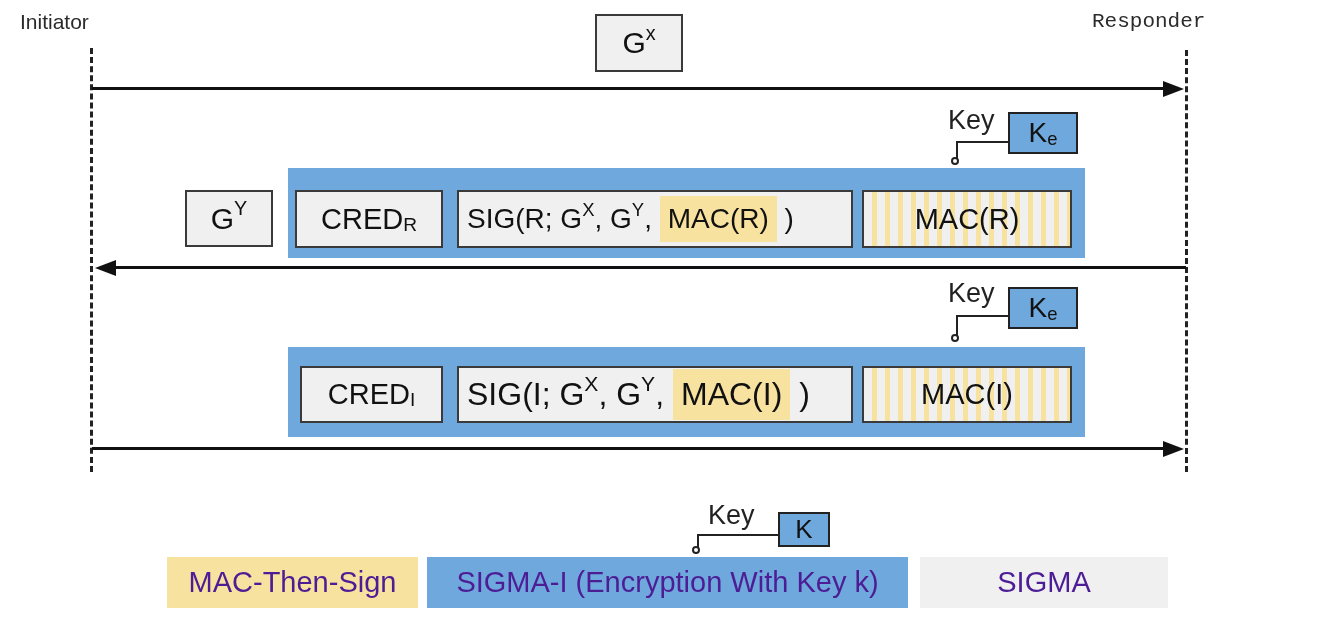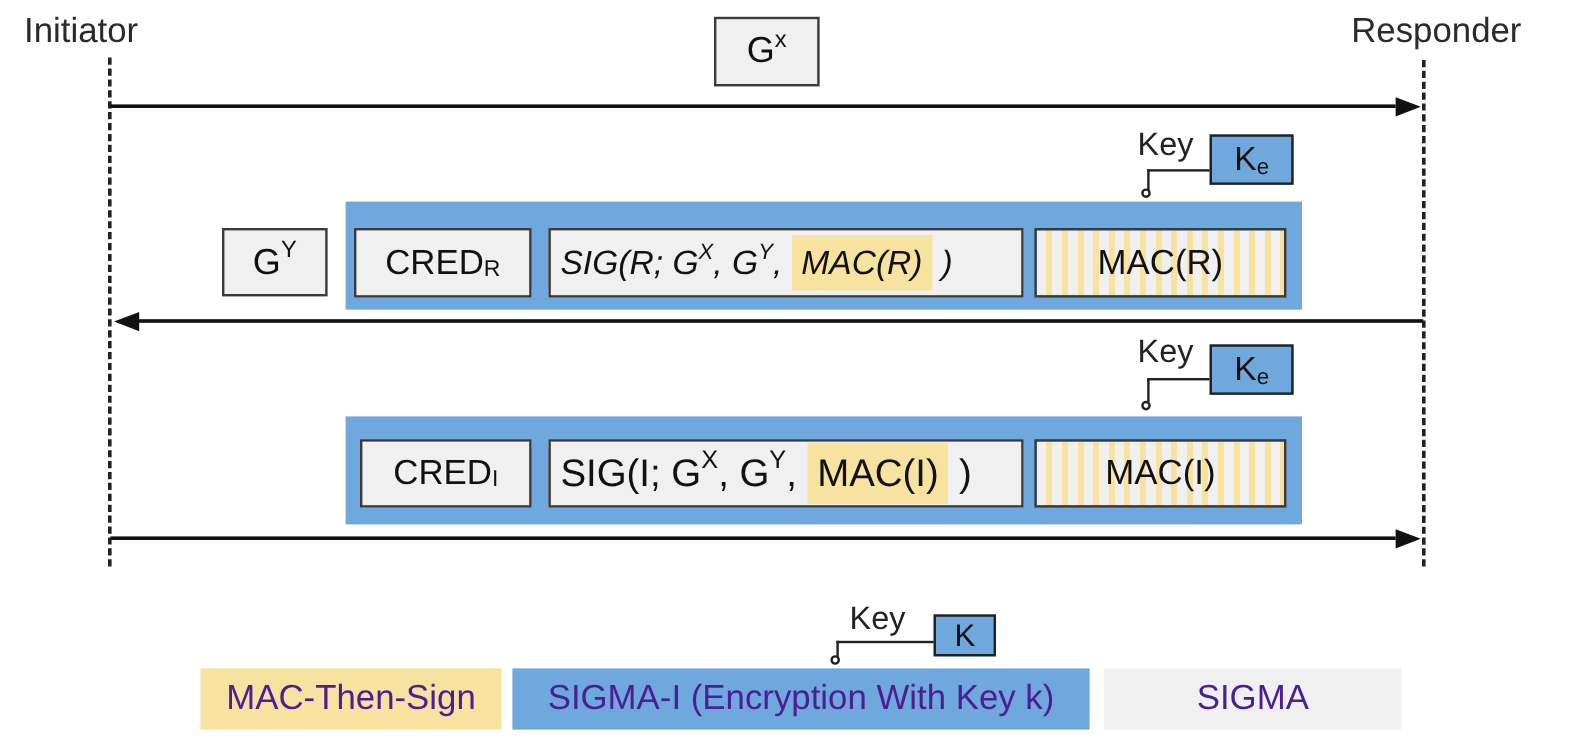--- a/index.html
+++ b/index.html
@@ -1,21 +1,21 @@
 <!DOCTYPE html>
 <html style="--blue: #6fa8dc; --yellow: #f8e2a0; --box-fill: #f0f0f0; --border: #3a3a3a;"><head>
 <meta charset="utf-8">
 <style>
   html,body{margin:0;padding:0;background:#fff;}
   #canvas{
     position:relative;width:1330px;height:624px;background:#ffffff;
     font-family:"Liberation Sans", sans-serif;color:#1a1a1a;overflow:hidden;
   }
   .abs{position:absolute;box-sizing:border-box;}
-  .actor-label{font-size:29px;color:#2b2b2b;}
+  .actor-label{font-size:21px;color:#2b2b2b;}
   .lifeline{width:0;border-left:3px dashed #222;}
   .arrow-line{height:3px;background:#111;}
   .arrow-head-right{width:0;height:0;border-top:8px solid transparent;border-bottom:8px solid transparent;border-left:21px solid #111;}
   .arrow-head-left{width:0;height:0;border-top:8px solid transparent;border-bottom:8px solid transparent;border-right:21px solid #111;}
   .box{
     background:var(--box-fill,#f0f0f0);border:2px solid var(--border,#3a3a3a);
     display:flex;align-items:center;justify-content:center;
     font-size:29px;white-space:pre;color:#111;
   }
   .box.left-align{justify-content:flex-start;padding-left:8px;}
@@ -38,21 +38,21 @@
   .circ{width:8px;height:8px;border:2px solid #222;border-radius:50%;background:#fff;}
   .key-label{font-size:27px;color:#222;}
   .legend{height:51px;display:flex;align-items:center;justify-content:center;font-size:29px;color:#4c1d95;}
 </style>
 </head>
 <body>
 
 <div id="canvas">
 
   <div class="abs actor-label" style="left:20px;top:10px;">Initiator</div>
-  <div class="abs actor-label" style="left:1126px;top:10px;">Responder</div>
+  <div class="abs actor-label" style="left:1092px;top:10px;font-family:Liberation Mono, monospace;">Responder</div>
 
   <div class="abs lifeline" style="left:90px;top:48px;height:424px;"></div>
   <div class="abs lifeline" style="left:1185px;top:50px;height:422px;"></div>
 
   <div class="abs arrow-line" style="left:92px;top:87px;width:1071px;"></div>
   <div class="abs arrow-head-right" style="left:1163px;top:81px;"></div>
   <div class="abs box" style="left:595px;top:14px;width:88px;height:58px;font-size:30px;">
     <span>G</span><span class="sup">x</span>
   </div>
 
@@ -66,21 +66,21 @@
   <div class="abs hline" style="left:956px;top:141px;width:52px;"></div>
   <div class="abs vline" style="left:956px;top:141px;height:18px;"></div>
   <div class="abs circ" style="left:951px;top:157px;"></div>
 
   <div class="abs box" style="left:185px;top:190px;width:88px;height:57px;font-size:30px;">
     <span>G</span><span class="sup">Y</span>
   </div>
   <div class="abs box" style="left:295px;top:190px;width:148px;height:58px;">
     <span>CRED</span><span class="sub">R</span>
   </div>
-  <div class="abs box left-align" style="left:457px;top:190px;width:396px;height:58px;font-size:28px;font-style:italic;">
+  <div class="abs box left-align" style="left:457px;top:190px;width:396px;height:58px;font-size:28px;">
     <span class="pre">SIG(R; G</span><span class="sup">X</span><span class="pre">, G</span><span class="sup">Y</span><span class="pre">, </span><span class="hl">MAC(R)</span><span class="pre"> )</span>
   </div>
   <div class="abs box stripebox" style="left:862px;top:190px;width:210px;height:58px;">MAC(R)</div>
 
   <div class="abs arrow-line" style="left:114px;top:266px;width:1072px;"></div>
   <div class="abs arrow-head-left" style="left:95px;top:260px;"></div>
 
   <div class="abs envelope" style="left:288px;top:347px;width:797px;height:90px;"></div>
 
   <div class="abs key-label" style="left:948px;top:278px;">Key</div>

